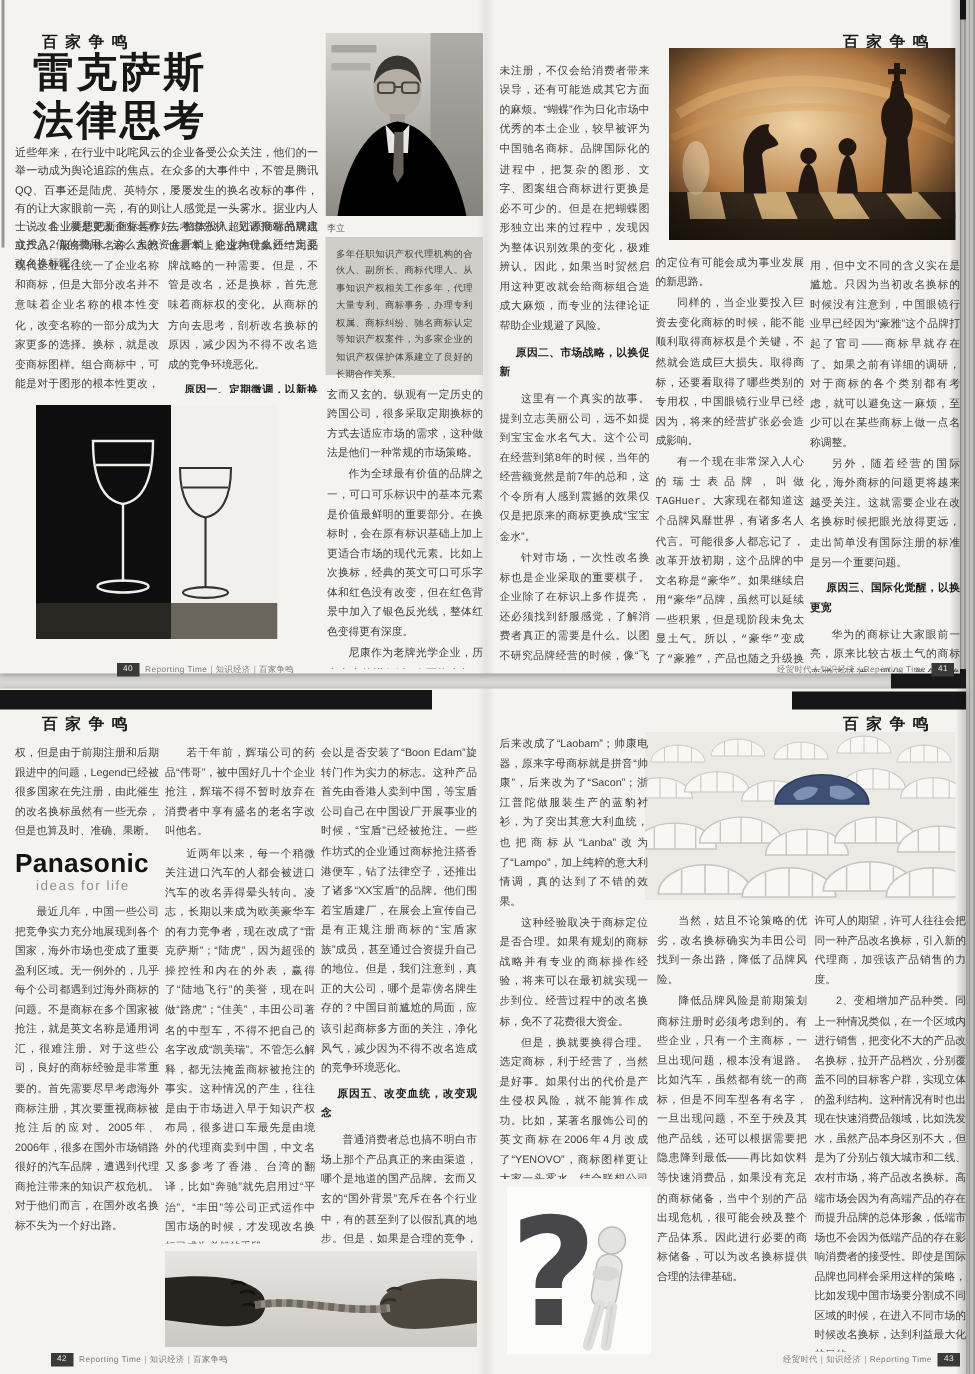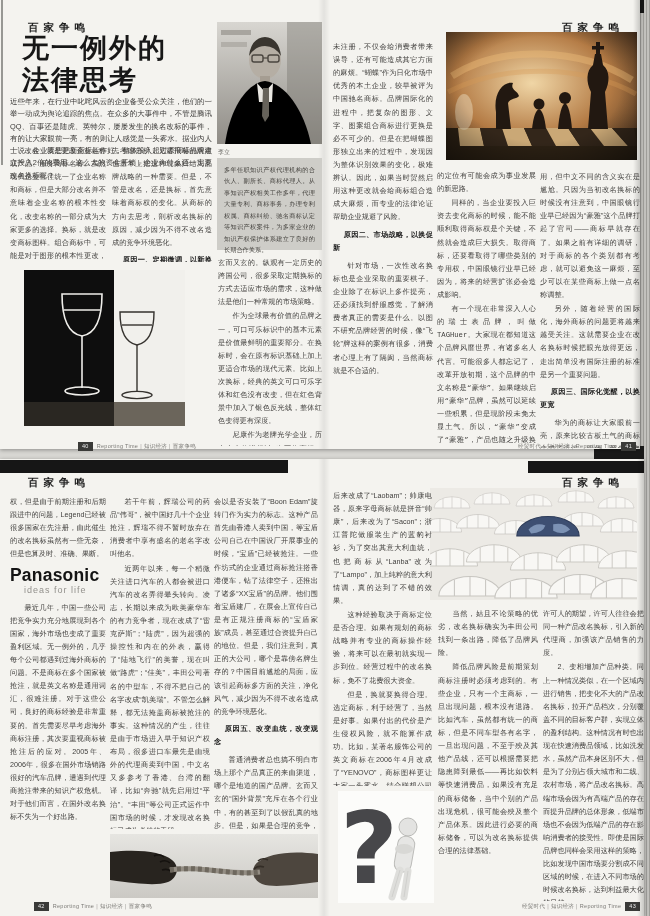--- a/index.html
+++ b/index.html
@@ -49,21 +49,21 @@
   <div class="bar" style="left:118px;top:1px;width:46px;height:5px;background:#2e2e2e;"></div>
   <div class="bar" style="left:594px;top:0;width:50px;height:13px;"></div>
   <div class="bar" style="left:594px;top:446px;width:50px;height:15px;background:#1a1a1a;"></div>
 
   <section class="spread s1">
 
     <div>
       <div class="vline" style="left:1px;top:0;width:2px;height:165px;"></div>
       <div class="hd" style="left:28px;top:21px;">百家争鸣</div>
       <h1 class="title" style="left:22px;top:33px;">
-        <div>无一例外的</div>
+        <div>雷克萨斯</div>
         <div>法律思考</div>
       </h1>
       <p class="intro" style="left:10px;top:96px;width:202px;">近些年来，在行业中叱咤风云的企业备受公众关注，他们的一举一动成为舆论追踪的焦点。在众多的大事件中，不管是腾讯QQ、百事还是陆虎、英特尔，屡屡发生的换名改标的事件，有的让大家眼前一亮，有的则让人感觉是一头雾水。据业内人士说，企业要想把新商标运作好，整体投入超过原商标品牌建立投入2倍的费用。这么大的资金开销，企业为什么还一定要改名换标呢？</p>
 
       <div class="col" style="left:10px;top:144px;width:96px;height:118px;">
           <div class="blk-p">改名，就是更改企业名称或产品、服务商标名称。虽然现代企业往往统一了企业名称和商标，但是大部分改名并不意味着企业名称的根本性变化，改变名称的一部分成为大家更多的选择。换标，就是改变商标图样。组合商标中，可能是对于图形的根本性更改，也可能是改变文字图形的组合方式、颜色、比例，或是适应市场的要求，进行细微的调整。</div>
         </div>
       <div class="col" style="left:112px;top:144px;width:100px;height:118px;">
           <div class="blk-p ni">去考虑分析，见诸报端的观点也基本上把这种现象归结为品牌战略的一种需要。但是，不管是改名，还是换标，首先意味着商标权的变化。从商标的方向去思考，剖析改名换标的原因，减少因为不得不改名造成的竞争环境恶化。</div>
           <div class="blk-h">原因一、定期微调，以新换颜。</div>
@@ -169,20 +169,21 @@
             <rect x="150" y="10" width="4" height="12"></rect>
             <rect x="146" y="14" width="12" height="3.5"></rect>
           </g>
           <rect width="191" height="128" fill="url(#vg)"></rect>
         </svg>
       </figure>
 
       <div class="col" style="left:333px;top:40px;width:100px;height:406px;">
           <div class="blk-p ni">未注册，不仅会给消费者带来误导，还有可能造成其它方面的麻烦。“蝴蝶”作为日化市场中优秀的本土企业，较早被评为中国驰名商标。品牌国际化的进程中，把复杂的图形、文字、图案组合商标进行更换是必不可少的。但是在把蝴蝶图形独立出来的过程中，发现因为整体识别效果的变化，极难辨认。因此，如果当时贸然启用这种更改就会给商标组合造成大麻烦，而专业的法律论证帮助企业规避了风险。</div>
           <div class="blk-h">原因二、市场战略，以换促新</div>
+          <div class="blk-p">这里有一个真实的故事。提到立志美丽公司，远不如提到宝宝金水名气大。这个公司在经营到第8年的时候，当年的经营额竟然是前7年的总和，这个令所有人感到震撼的效果仅仅是把原来的商标更换成“宝宝金水”。</div>
           <div class="blk-p">针对市场，一次性改名换标也是企业采取的重要棋子。企业除了在标识上多作提亮，还必须找到舒服感觉，了解消费者真正的需要是什么。以图不研究品牌经营的时候，像“飞轮”牌这样的案例有很多，消费者心理上有了隔阂，当然商标就是不合适的。</div>
         </div>
       <div class="col" style="left:437px;top:170px;width:99px;height:278px;font-family:Liberation Mono, monospace;">
           <div class="blk-p ni">的定位有可能会成为事业发展的新思路。</div>
           <div class="blk-p">同样的，当企业要投入巨资去变化商标的时候，能不能顺利取得商标权是个关键，不然就会造成巨大损失。取得商标，还要看取得了哪些类别的专用权，中国眼镜行业早已经因为，将来的经营扩张必会造成影响。</div>
           <div class="blk-p">有一个现在非常深入人心的瑞士表品牌，叫做TAGHuer。大家现在都知道这个品牌风靡世界，有诸多名人代言。可能很多人都忘记了，改革开放初期，这个品牌的中文名称是“豪华”。如果继续启用“豪华”品牌，虽然可以延续一些积累，但是现阶段未免太显土气。所以，“豪华”变成了“豪雅”，产品也随之升级换代。但是，“豪雅”这个商标因为该公司同时有意进入的眼镜产品线不得不放弃“豪雅”这个名字。英文虽然可以一直一样的使</div>
         </div>
       <div class="col" style="left:540px;top:170px;width:100px;height:278px;">
           <div class="blk-p ni">用，但中文不同的含义实在是尴尬。只因为当初改名换标的时候没有注意到，中国眼镜行业早已经因为“豪雅”这个品牌打起了官司——商标早就存在了。如果之前有详细的调研，对于商标的各个类别都有考虑，就可以避免这一麻烦，至少可以在某些商标上做一点名称调整。</div>
           <div class="blk-p">另外，随着经营的国际化，海外商标的问题更将越来越受关注。这就需要企业在改名换标时候把眼光放得更远，走出简单没有国际注册的标准是另一个重要问题。</div>

